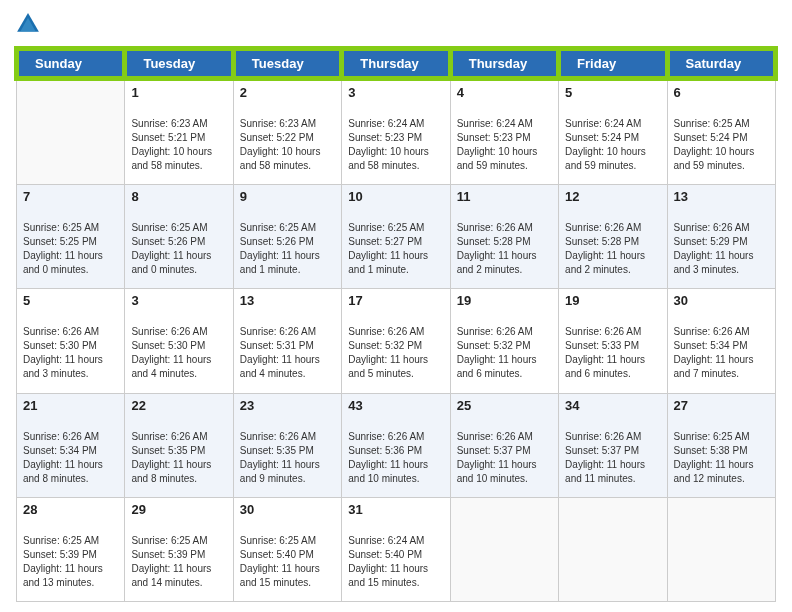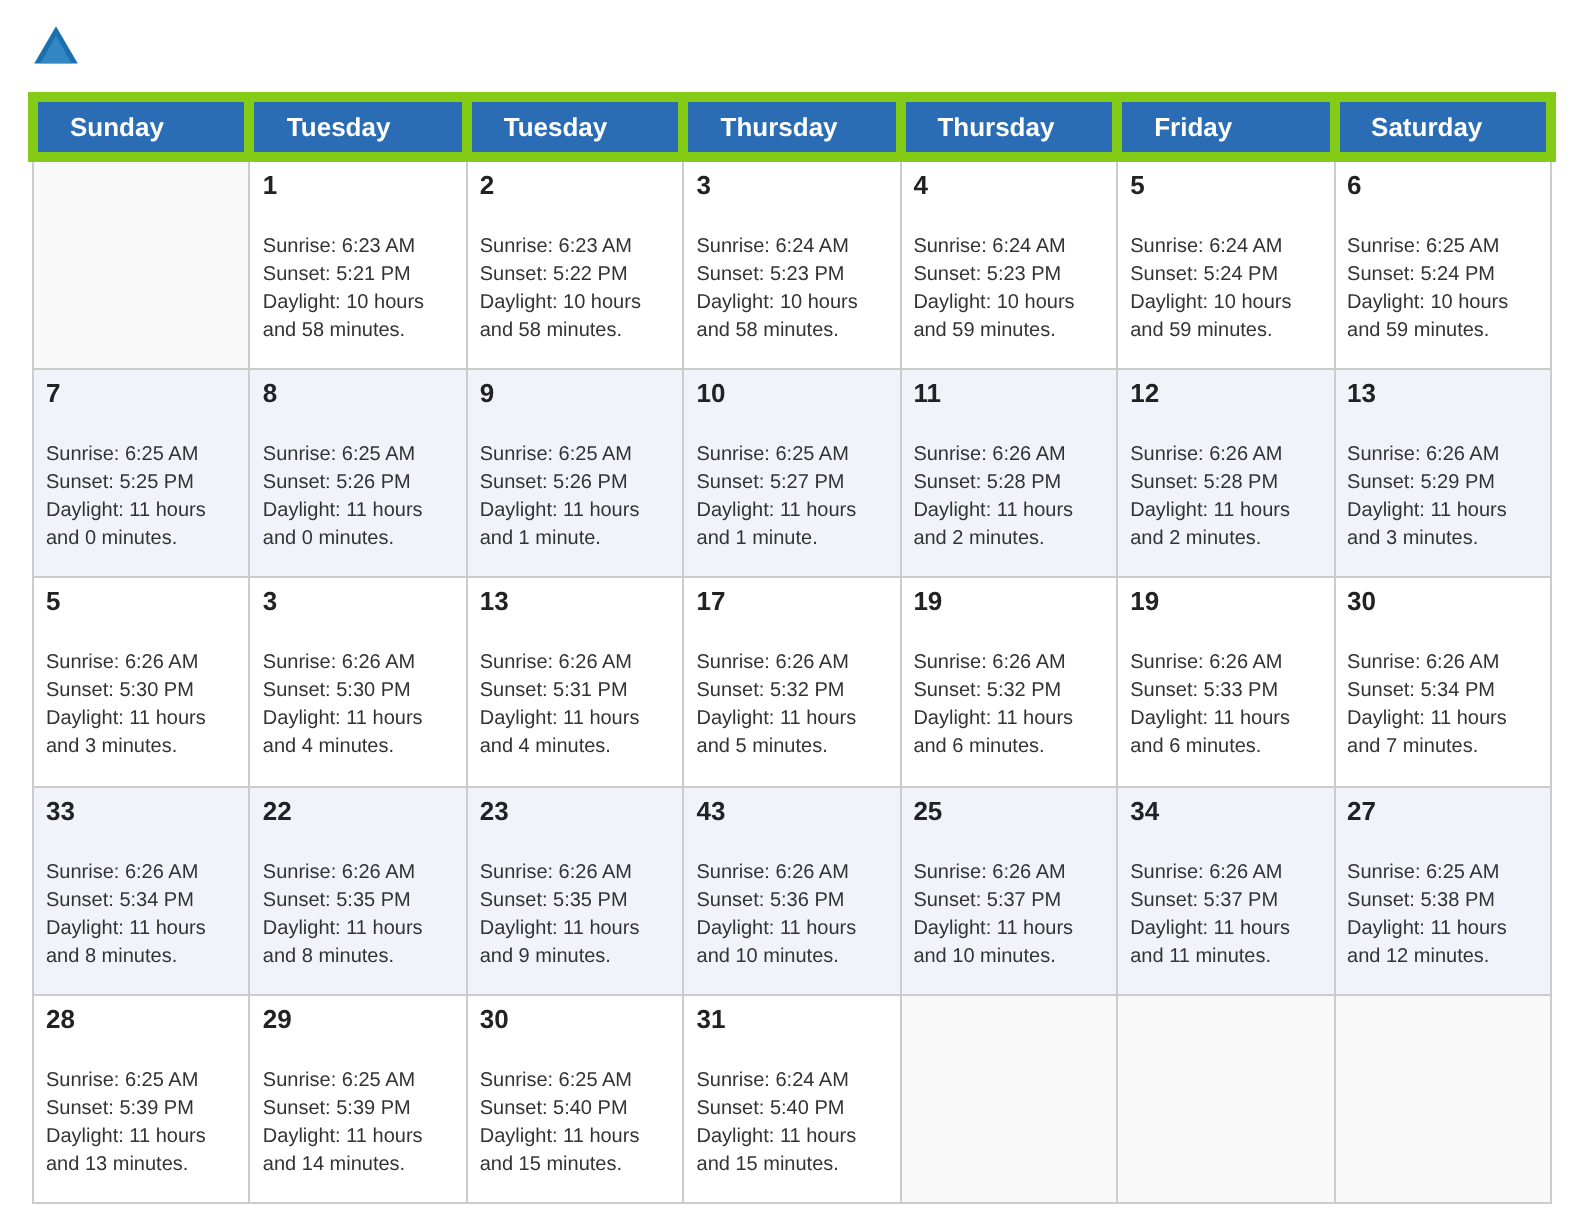--- a/index.html
+++ b/index.html
@@ -280,21 +280,21 @@
           <td>
             <span class="day-number">30</span>
             <div class="day-info" style="white-space: pre-line;">Sunrise: 6:26 AM
 Sunset: 5:34 PM
 Daylight: 11 hours
 and 7 minutes.</div>
           </td>
         </tr>
         <tr class="row-alt">
           <td>
-            <span class="day-number">33</span>
+            <span class="day-number">21</span>
             <div class="day-info" style="white-space: pre-line;">Sunrise: 6:26 AM
 Sunset: 5:34 PM
 Daylight: 11 hours
 and 8 minutes.</div>
           </td>
           <td>
             <span class="day-number">22</span>
             <div class="day-info" style="white-space: pre-line;">Sunrise: 6:26 AM
 Sunset: 5:35 PM
 Daylight: 11 hours

